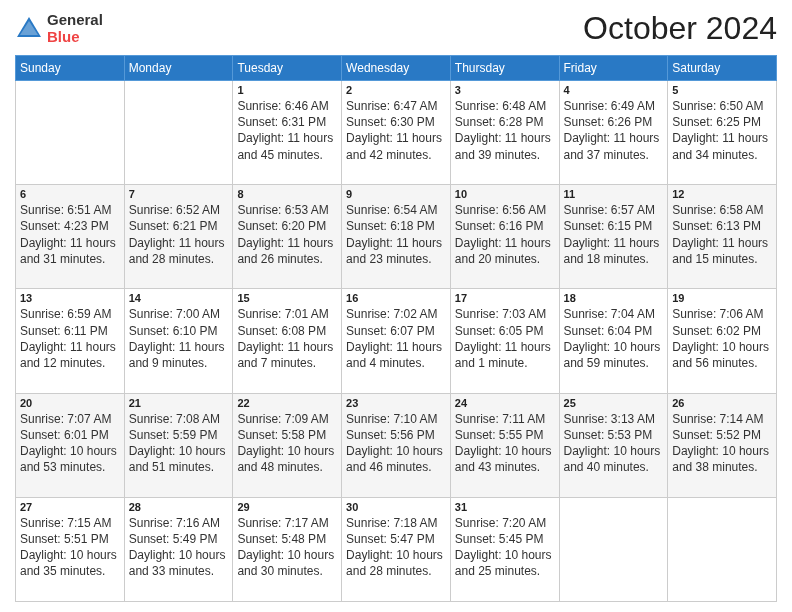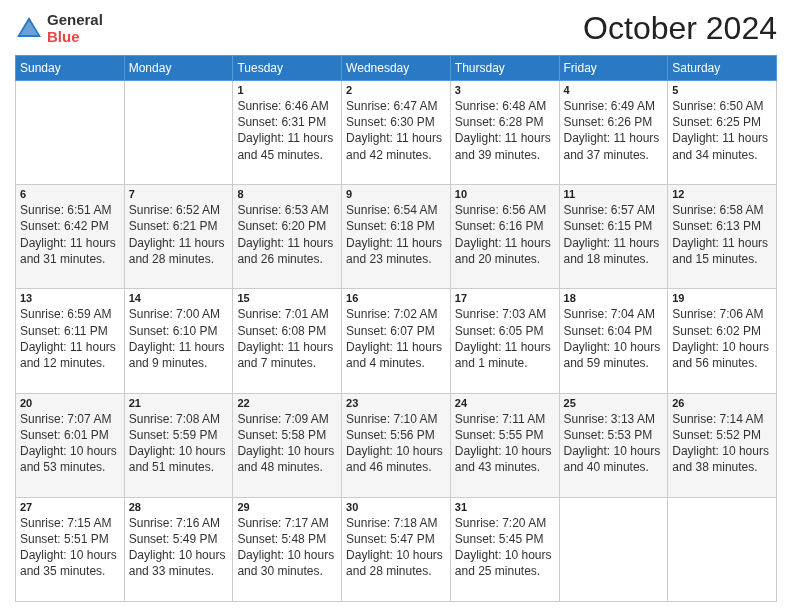--- a/index.html
+++ b/index.html
@@ -170,21 +170,21 @@
             <span>Sunset: 6:25 PM</span><br>
             <span>Daylight: 11 hours and 34 minutes.</span>
           </div>
         </td>
         </tr>
         <tr>
           <td>
           <span class="day-num">6</span>
           <div class="cell-text">
             <span>Sunrise: 6:51 AM</span><br>
-            <span>Sunset: 6:42 PM</span><br>
+            <span>Sunset: 4:23 PM</span><br>
             <span>Daylight: 11 hours and 31 minutes.</span>
           </div>
         </td>
           <td>
           <span class="day-num">7</span>
           <div class="cell-text">
             <span>Sunrise: 6:52 AM</span><br>
             <span>Sunset: 6:21 PM</span><br>
             <span>Daylight: 11 hours and 28 minutes.</span>
           </div>

